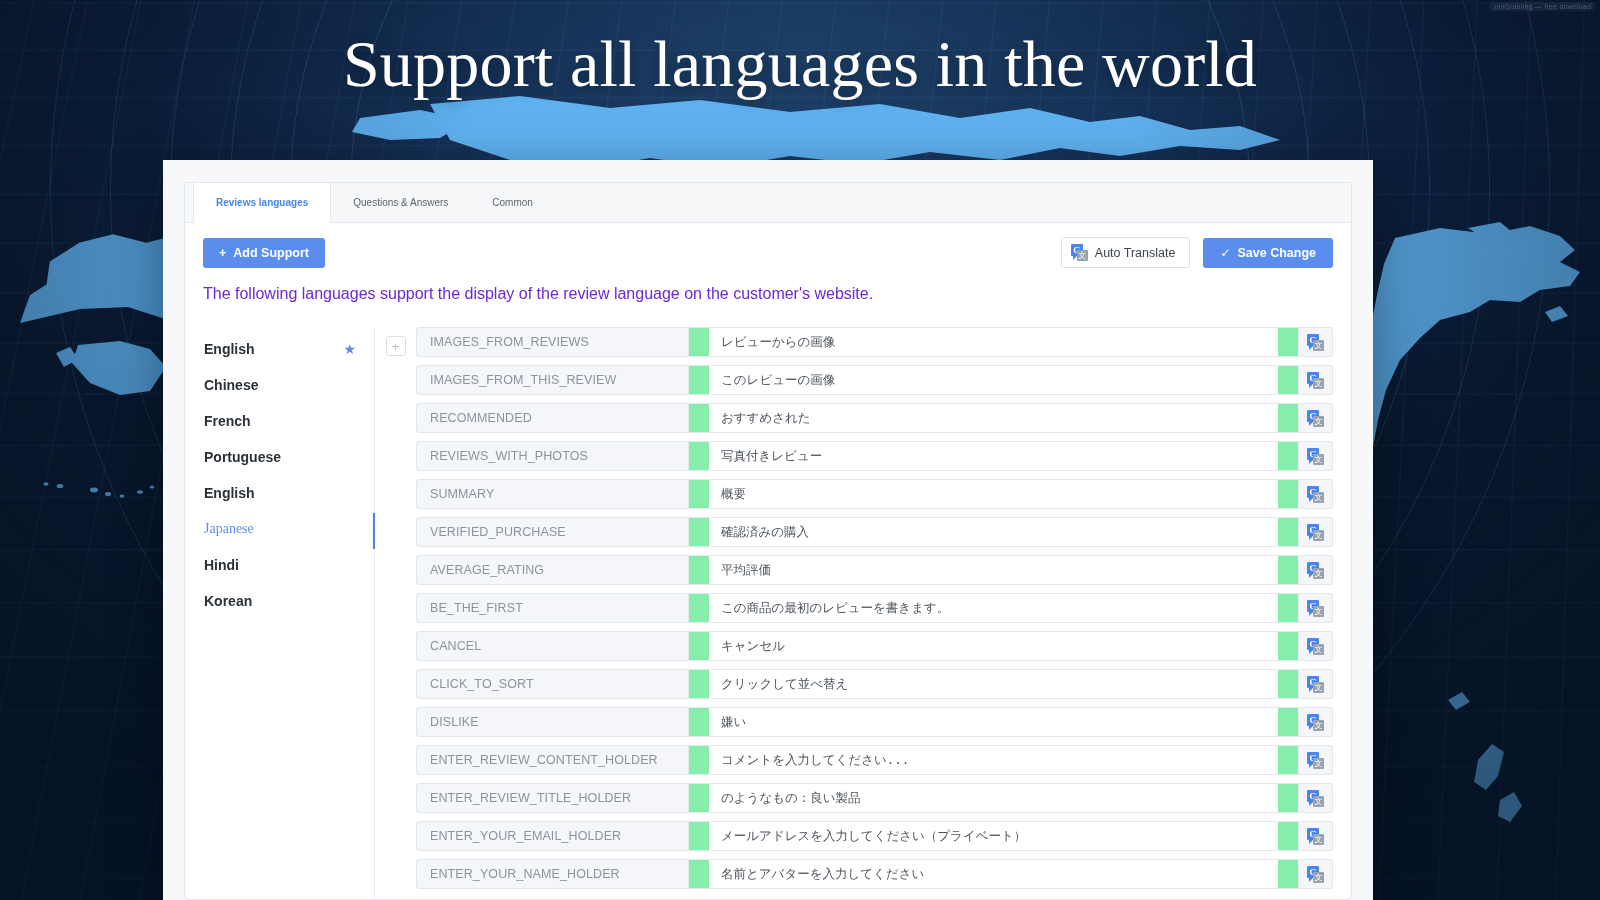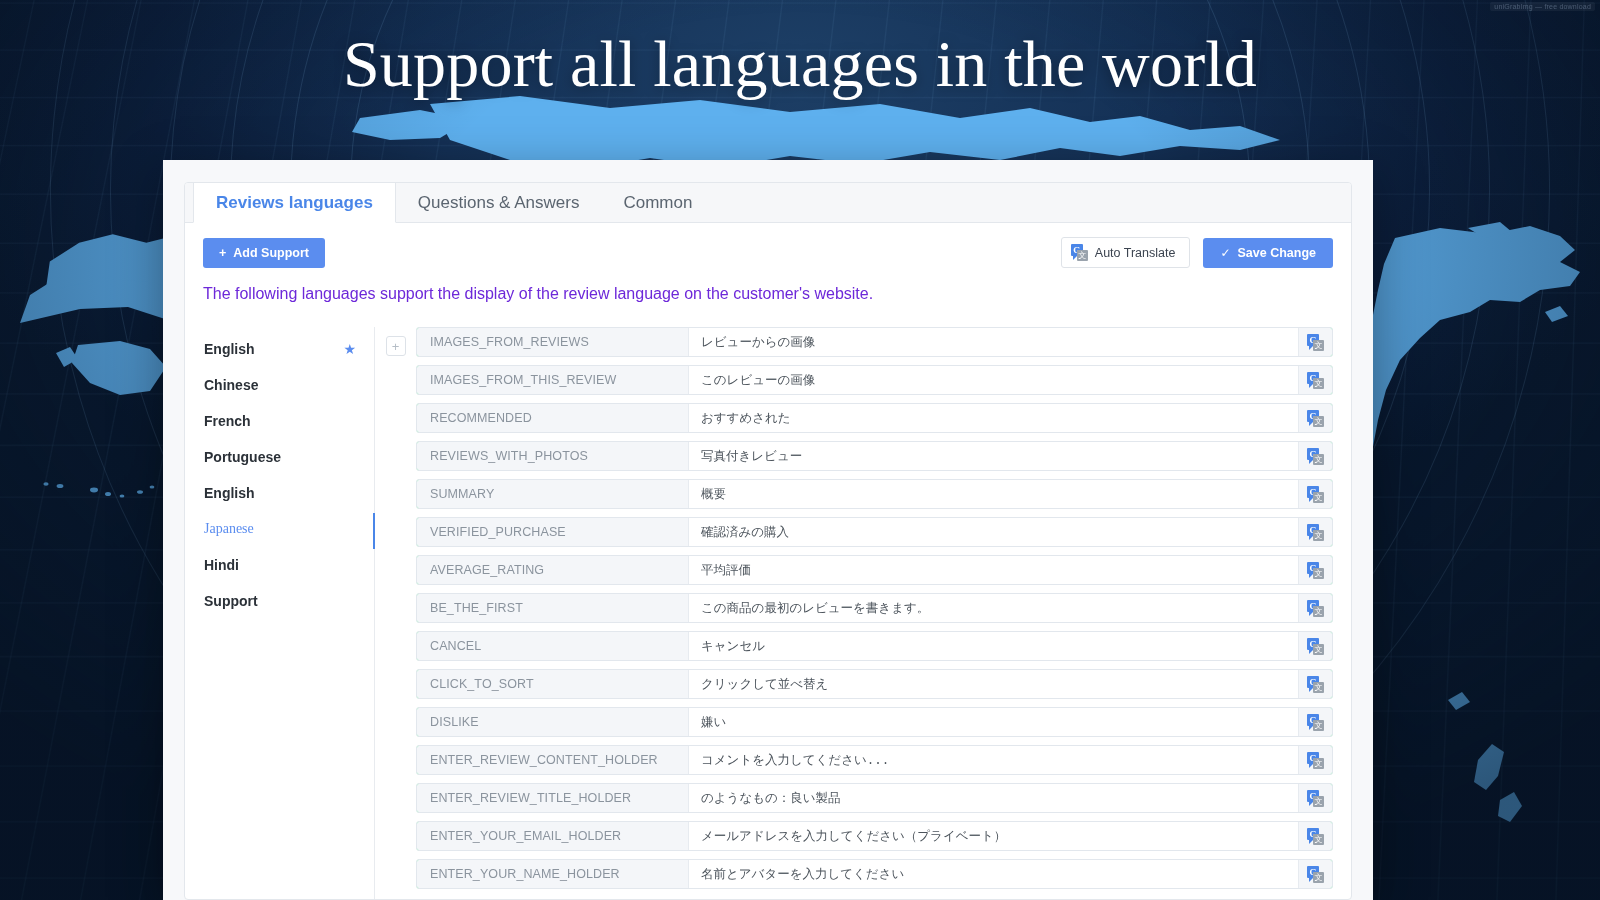--- a/index.html
+++ b/index.html
@@ -103,21 +103,21 @@
     background: #f6f7f9;
     border-bottom: 1px solid #e3e7ec;
     height: 40px;
     flex: none;
     padding-left: 8px;
   }
   .tab {
     padding: 0 22px;
     height: 40px;
     line-height: 40px;
-    font-size: 17px;
+    font-size: 10px;
     color: #5b6570;
     cursor: pointer;
     position: relative;
     top: 0;
   }
   .tab.active {
     background: #ffffff;
     color: #4a86e8;
     font-weight: bold;
     border-left: 1px solid #e3e7ec;
@@ -284,20 +284,21 @@
   }
   .row {
     display: flex;
     align-items: stretch;
     height: 30px;
     margin-bottom: 8px;
     border: 1px solid #e2e7ed;
     border-radius: 3px;
     background: #86efac;
     overflow: hidden;
+    gap: 20px;
   }
   .row .key {
     width: 272px;
     flex: none;
     background: #f4f6f9;
     border-right: 1px solid #e7ebf0;
     font-size: 12.5px;
     color: #8b949e;
     display: flex;
     align-items: center;
@@ -449,21 +450,21 @@
             <div class="lang-item">
               <span>English</span>
             </div>
             <div class="lang-item active">
               <span>Japanese</span>
             </div>
             <div class="lang-item">
               <span>Hindi</span>
             </div>
             <div class="lang-item">
-              <span>Support</span>
+              <span>Korean</span>
             </div>
           </div>
 
         <div class="add-col">
           <button class="add-btn">+</button>
         </div>
 
         <div class="rows">
             <div class="row">
               <div class="key">IMAGES_FROM_REVIEWS</div>

